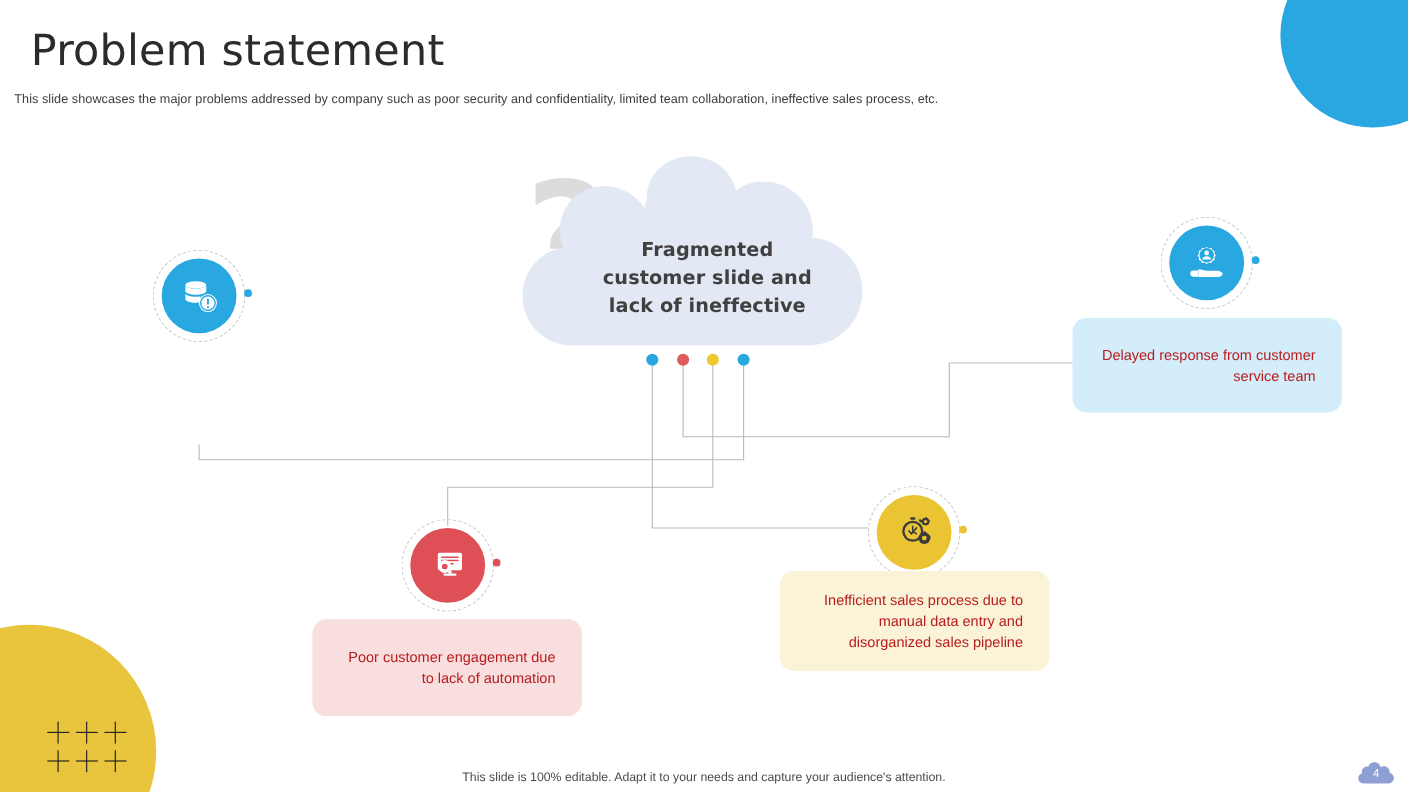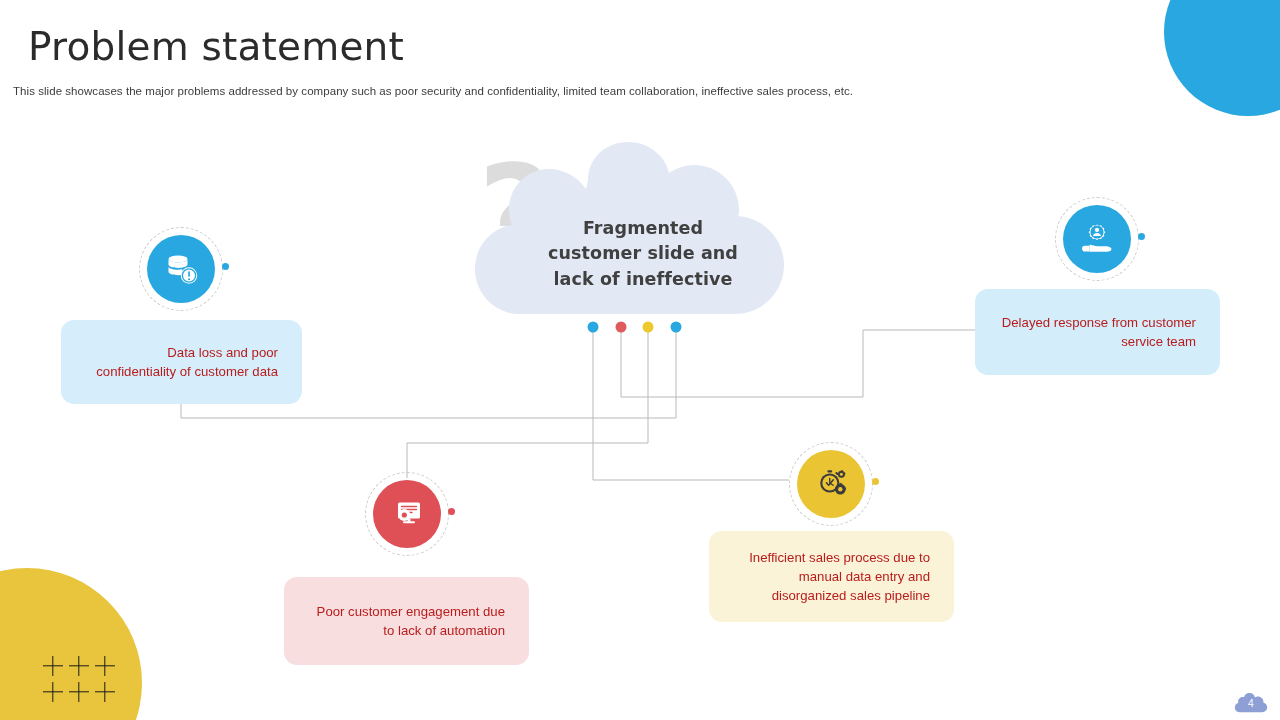--- a/index.html
+++ b/index.html
@@ -172,21 +172,20 @@
                    C19,19.6 17.5,19.8 16,19.8 C10.8,19.8 6.5,18.4 6.5,16.5 Z"></path>
         </g>
         <circle cx="27" cy="25.5" r="8.2" fill="#ffffff"></circle>
         <circle cx="27" cy="25.5" r="6.6" fill="none" stroke="#29a7e0" stroke-width="1.3"></circle>
         <rect x="26.2" y="21.3" width="1.7" height="5.6" rx="0.8" fill="#29a7e0"></rect>
         <circle cx="27.05" cy="29.2" r="1.05" fill="#29a7e0"></circle>
       </svg>
     </div>
     <div class="orbit-dot" style="background:#29a7e0;"></div>
   </div>
-  <div class="card" style="left:61px;top:320px;width:241px;height:84px;background:#d6eefb;">Data loss and poor confidentiality of customer data</div>
 
   <div class="badge" style="left:1055px;top:197px;">
     <div class="ring"></div>
     <div class="disc" style="background:#29a7e0;">
       <svg width="40" height="40" viewBox="0 0 40 40">
         <g fill="#ffffff">
           <path d="M20,5.5 l1.9,1.2 2.2,-0.4 1.1,1.9 2,1 -0.2,2.2 1.3,1.8 -1.3,1.8 0.2,2.2 -2,1
                    -1.1,1.9 -2.2,-0.4 -1.9,1.2 -1.9,-1.2 -2.2,0.4 -1.1,-1.9 -2,-1 0.2,-2.2
                    -1.3,-1.8 1.3,-1.8 -0.2,-2.2 2,-1 1.1,-1.9 2.2,0.4 Z"></path>
         </g>
@@ -220,21 +219,21 @@
           <path d="M13,16.2 l2.3,0 0.5,-2.1 2.3,0.9 -0.9,2 1.6,1.6 2,-0.9 0.9,2.3
                    -2.1,0.5 0,2.3 -2.3,0 -0.5,2.1 -2.3,-0.9 0.9,-2 -1.6,-1.6
                    -2,0.9 -0.9,-2.3 2.1,-0.5 Z"></path>
         </g>
         <circle cx="16.3" cy="20" r="5.9" fill="#ffffff"></circle>
         <circle cx="16.3" cy="20" r="2.6" fill="#de4f56"></circle>
       </svg>
     </div>
     <div class="orbit-dot" style="background:#de4f56;"></div>
   </div>
-  <div class="card" style="left:284px;top:577px;width:245px;height:88px;background:#f9dee0;">Poor customer engagement due to lack of automation</div>
+  <div class="card" style="left:284px;top:563px;width:245px;height:88px;background:#f9dee0;">Poor customer engagement due to lack of automation</div>
 
   <div class="badge" style="left:789px;top:442px;">
     <div class="ring"></div>
     <div class="disc" style="background:#ebc434;">
       <svg width="38" height="38" viewBox="0 0 38 38">
         <g fill="#3b3b3b">
 
           <path d="M27.5,6.5 l1.6,0 0.4,-1.5 1.6,0.6 -0.6,1.4 1.1,1.1 1.4,-0.6 0.6,1.6
                    -1.5,0.4 0,1.6 -1.6,0 -0.4,1.5 -1.6,-0.6 0.6,-1.4 -1.1,-1.1
                    -1.4,0.6 -0.6,-1.6 1.5,-0.4 Z"></path>
@@ -255,22 +254,23 @@
           <path d="M25,20 l2.3,0 0.6,-2.2 2.4,1 -0.9,2.1 1.7,1.7 2.1,-0.9 1,2.4
                    -2.2,0.6 0,2.3 -2.3,0 -0.6,2.2 -2.4,-1 0.9,-2.1 -1.7,-1.7
                    -2.1,0.9 -1,-2.4 2.2,-0.6 Z"></path>
           <circle cx="28.3" cy="24.2" r="5.4"></circle>
         </g>
         <circle cx="28.3" cy="24.2" r="2.2" fill="#ebc434"></circle>
       </svg>
     </div>
     <div class="orbit-dot" style="background:#ebc434;"></div>
   </div>
-  <div class="card" style="left:709px;top:531px;width:245px;height:91px;background:#faf3d8;">Inefficient sales process due to manual data entry and disorganized sales pipeline</div>
-
+  <div class="card" style="left:709px;top:519px;width:245px;height:91px;background:#faf3d8;">Inefficient sales process due to manual data entry and disorganized sales pipeline</div>
+
+  <div class="footer-note">This slide is 100% editable. Adapt it to your needs and capture your audience's attention.</div>
   <div class="page-num">
     <svg width="36" height="22" viewBox="0 0 36 22" style="position:absolute;left:0;top:0;">
       <path d="M11,6 C11,3 13.5,1 16.5,1 C19.3,1 21.6,3 22,5.5
                C22.8,4.9 23.9,4.5 25,4.5 C28,4.5 30.4,6.9 30.4,9.9
                C30.4,10.1 30.4,10.3 30.3,10.5
                C32.6,11 34.2,13 34.2,15.3 C34.2,18 32,20.2 29.3,20.2
                L6.5,20.2 C3.9,20.2 1.8,18.1 1.8,15.5 C1.8,13.3 3.3,11.5 5.3,11
                C5.1,10.6 5.1,10.1 5.1,9.6 C5.1,7 7.2,4.9 9.8,4.9 C10.2,4.9 10.6,4.9 11,5 Z" fill="#8d9fd4"></path>
     </svg>
     <div class="num">4</div>

